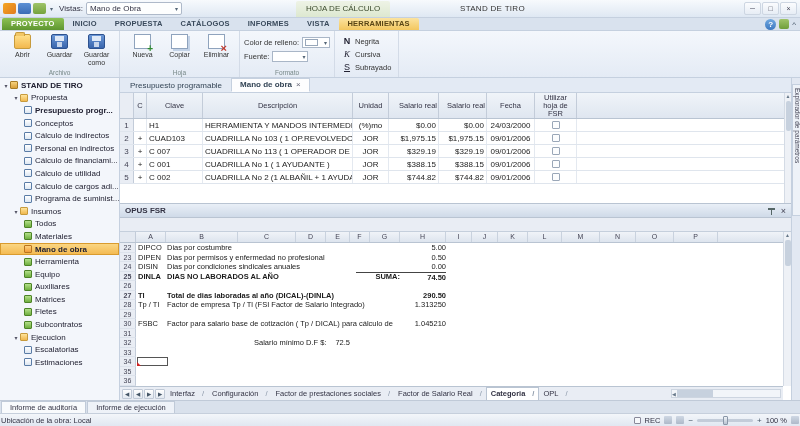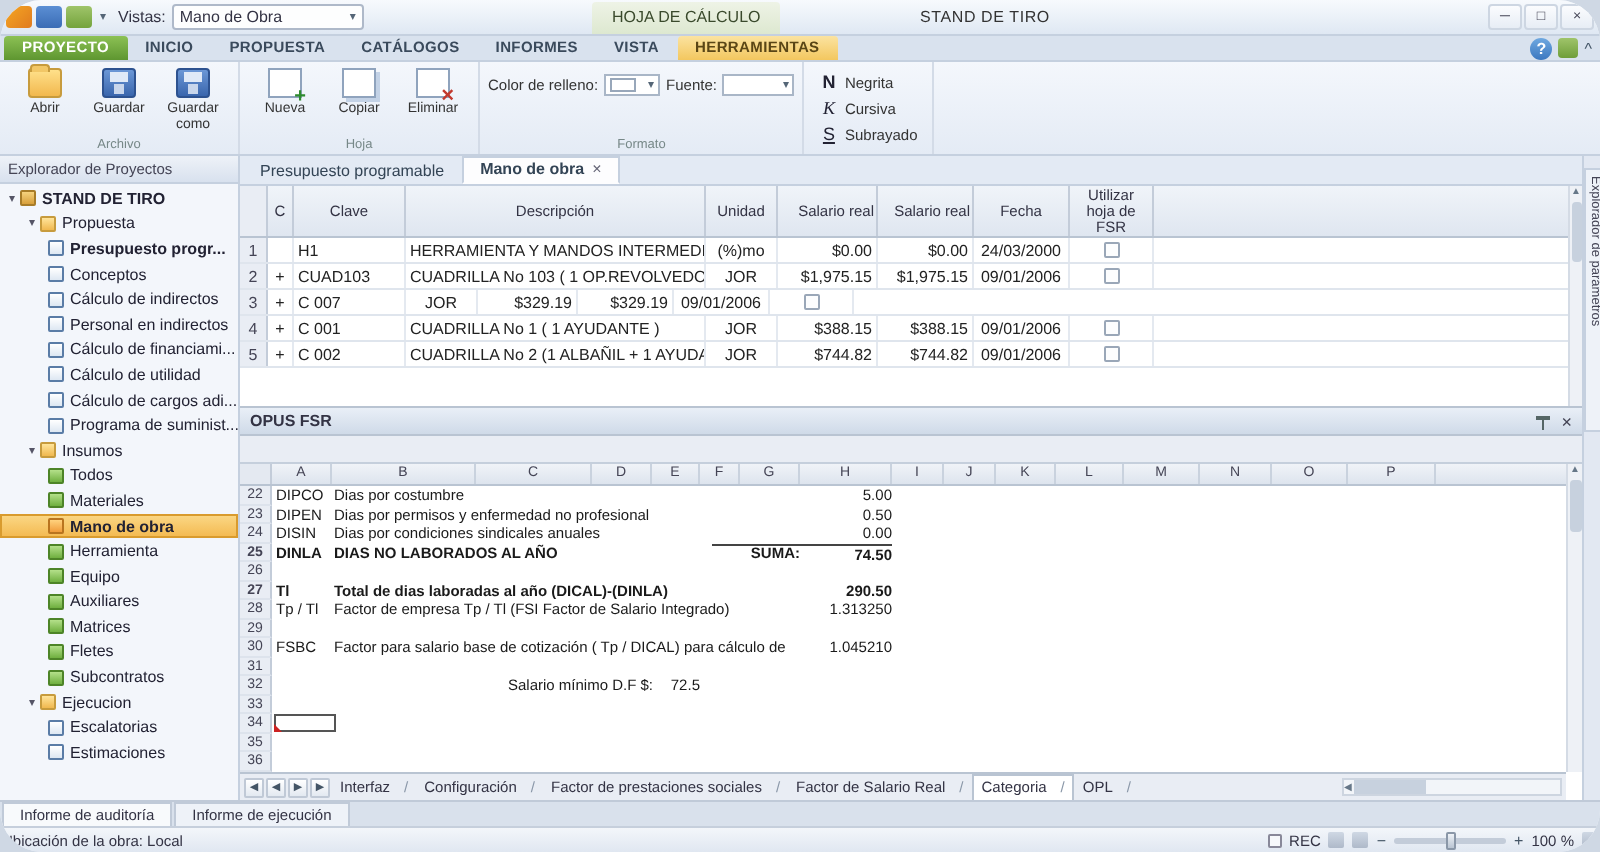--- a/index.html
+++ b/index.html
@@ -1,16 +1,16 @@
 <!DOCTYPE html>
 <html><head>
 <meta charset="utf-8">
 <style>
   html,body{margin:0;padding:0;background:#cfd8e4;}
-  .app{position:relative;width:800px;height:426px;font-family:"Liberation Sans","DejaVu Sans",sans-serif;background:#eef2f8;overflow:hidden;color:#222;border-radius:21px;}
+  .app{position:relative;width:800px;height:426px;font-family:"Liberation Sans","DejaVu Sans",sans-serif;background:#eef2f8;overflow:hidden;color:#222;}
   .app *{box-sizing:border-box;}
 
   
   .titlebar{position:absolute;left:0;top:0;right:0;height:18px;background:linear-gradient(#f7fafd,#dfe8f3);border-bottom:1px solid #c5d0df;display:flex;align-items:center;padding:0 3px;}
   .qa{display:flex;align-items:center;gap:2px;}
   .qicon{width:13px;height:11px;border-radius:2px;}
   .qicon.logo{background:linear-gradient(135deg,#f5a623,#e07b1f);}
   .qicon.save{background:linear-gradient(#5b8fd4,#3a6cb5);}
   .qicon.undo{background:linear-gradient(#9fc46a,#74a33c);}
   .qa-dd{font-size:6px;color:#567;margin:0 2px;}
@@ -41,21 +41,21 @@
   .ricon.folder{background:linear-gradient(#ffe08a,#f2b84e);border:1px solid #c79b3d;border-radius:2px;}
   .ricon.folder::before{content:"";position:absolute;top:-3px;left:0;width:8px;height:3px;background:#f2c766;border:1px solid #c79b3d;border-bottom:none;border-radius:2px 2px 0 0;}
   .ricon.disk{background:linear-gradient(#6b97d6,#3a66ad);border:1px solid #2d5290;border-radius:2px;}
   .ricon.disk::before{content:"";position:absolute;left:3px;top:1px;right:3px;height:5px;background:#dfe9f7;}
   .ricon.disk::after{content:"";position:absolute;left:5px;bottom:1px;right:5px;height:5px;background:#c8d6ec;}
   .ricon.sheetnew{background:#fff;border:1px solid #8fa3bd;}
   .ricon.sheetnew::after{content:"+";position:absolute;right:-3px;bottom:-4px;color:#2e8b2e;font-weight:bold;font-size:10px;}
   .ricon.sheets{background:#fff;border:1px solid #8fa3bd;box-shadow:2px 2px 0 0 #c3d2e6;}
   .ricon.sheetdel{background:#fff;border:1px solid #8fa3bd;}
   .ricon.sheetdel::after{content:"\00d7";position:absolute;right:-3px;bottom:-4px;color:#c23a2e;font-weight:bold;font-size:11px;}
-  .fmtgroup-content{display:flex;flex-direction:row;gap:3px;padding-top:4px;font-size:7.5px;color:#333;}
+  .fmtgroup-content{display:flex;flex-direction:column;gap:3px;padding-top:4px;font-size:7.5px;color:#333;}
   .fmtrow{display:flex;align-items:center;gap:3px;}
   .swatchbox{width:28px;height:11px;background:#fff;border:1px solid #a9b6c7;display:flex;align-items:center;padding:1px 2px;}
   .swatch{width:13px;height:7px;background:#fff;border:1px solid #98a7ba;}
   .swatchbox .dd,.fontbox .dd{margin-left:auto;font-size:6px;color:#567;}
   .fontbox{width:36px;height:11px;background:#fff;border:1px solid #a9b6c7;display:flex;align-items:center;padding:1px 2px;}
   .stylegroup{display:flex;flex-direction:column;gap:1px;padding-top:2px;}
   .stylebtn{display:flex;align-items:center;gap:3px;font-size:7.5px;color:#333;height:12px;padding:0 3px;}
   .skey{width:10px;text-align:center;font-size:9px;color:#223;}
   .skey.b{font-weight:bold;}
   .skey.i{font-style:italic;font-family:"Liberation Serif",serif;}
@@ -136,21 +136,21 @@
   .cursorcell{position:absolute;left:17px;top:0;width:31px;height:9px;border:1px solid #555;}
   .cursorcell::before{content:"";position:absolute;left:-1px;bottom:-1px;border-left:4px solid #c22;border-top:4px solid transparent;}
   .fvscroll{position:absolute;right:0;top:28px;bottom:14px;width:8px;background:#eef1f6;border-left:1px solid #d4dbe5;display:flex;flex-direction:column;align-items:center;font-size:5px;color:#678;line-height:6px;}
   .fvthumb{width:6px;height:26px;background:#c7d1de;border-radius:2px;margin-top:2px;}
 
   .stabs{position:absolute;left:0;right:8px;bottom:0;height:14px;background:#e9edf4;border-top:1px solid #b9c4d2;display:flex;align-items:center;font-size:7.5px;padding-left:2px;color:#334;}
   .snav{width:10px;height:10px;line-height:9px;text-align:center;font-size:5.5px;color:#456;background:linear-gradient(#fff,#e3e9f1);border:1px solid #c0c9d6;border-radius:1px;margin-right:1px;flex:none;}
   .stab{padding:0 4px;white-space:nowrap;line-height:12px;}
   .stab::after{content:"/";margin-left:7px;color:#8a97a8;}
   .stab:last-of-type::after{content:"";}
-  .stab.active{background:#fff;border:1px solid #b9c4d2;border-bottom:none;font-weight:normal;}
+  .stab.active{background:#fff;border:1px solid #b9c4d2;border-bottom:none;font-weight:bold;}
   .hscroll{margin-left:auto;margin-right:2px;width:110px;height:9px;background:#f2f5f9;border:1px solid #cdd5e0;display:flex;align-items:center;font-size:5px;color:#678;}
   .hthumb{width:36px;height:7px;background:#c7d1de;margin:0 1px;}
 
   
   .rstrip{position:absolute;right:0;top:78px;width:9px;height:322px;background:#e2e8f2;border-left:1px solid #c5d0df;}
   .vtab{position:absolute;top:6px;left:0;width:9px;height:132px;background:#eef2f8;border:1px solid #c5d0df;border-right:none;font-size:6.5px;color:#445;writing-mode:vertical-rl;overflow:hidden;padding:3px 0;white-space:nowrap;}
 
   
   .reportbar{position:absolute;left:0;right:0;top:400px;height:13px;background:#d9e1ec;border-top:1px solid #c0cad8;display:flex;align-items:flex-end;padding-left:1px;}
   .reptab{font-size:7.5px;line-height:11px;padding:0 8px;background:#eef2f8;border:1px solid #c0cad8;border-bottom:none;margin-right:1px;color:#334;}
@@ -267,21 +267,20 @@
         </div>
         <div class="stylebtn">
           <span class="skey u">S</span>
           <span>Subrayado</span>
         </div>
       </div>
     </div>
   </div>
 
   <div class="sidebar">
-    <div class="sb-header">Explorador de Proyectos</div>
     <div class="tree">
       <div class="titem lvl0 bold">
           <span class="tarrow">▾</span>
           <span class="ticon root"></span>
           <span class="tlabel">STAND DE TIRO</span>
         </div>
       <div class="titem lvl1">
           <span class="tarrow">▾</span>
           <span class="ticon folder"></span>
           <span class="tlabel">Propuesta</span>
@@ -420,20 +419,21 @@
         <div class="td w-real">$1,975.15</div>
         <div class="td w-fecha">09/01/2006</div>
         <div class="td w-fsr">
             <span class="cb"></span>
           </div>
       </div>
       <div class="trow">
         <div class="td w-num">3</div>
         <div class="td w-c">+</div>
         <div class="td w-clave">C 007</div>
+        <div class="td w-desc">CUADRILLA No 113 ( 1 OPERADOR DE</div>
         <div class="td w-uni">JOR</div>
         <div class="td w-base">$329.19</div>
         <div class="td w-real">$329.19</div>
         <div class="td w-fecha">09/01/2006</div>
         <div class="td w-fsr">
             <span class="cb"></span>
           </div>
       </div>
       <div class="trow">
         <div class="td w-num">4</div>

